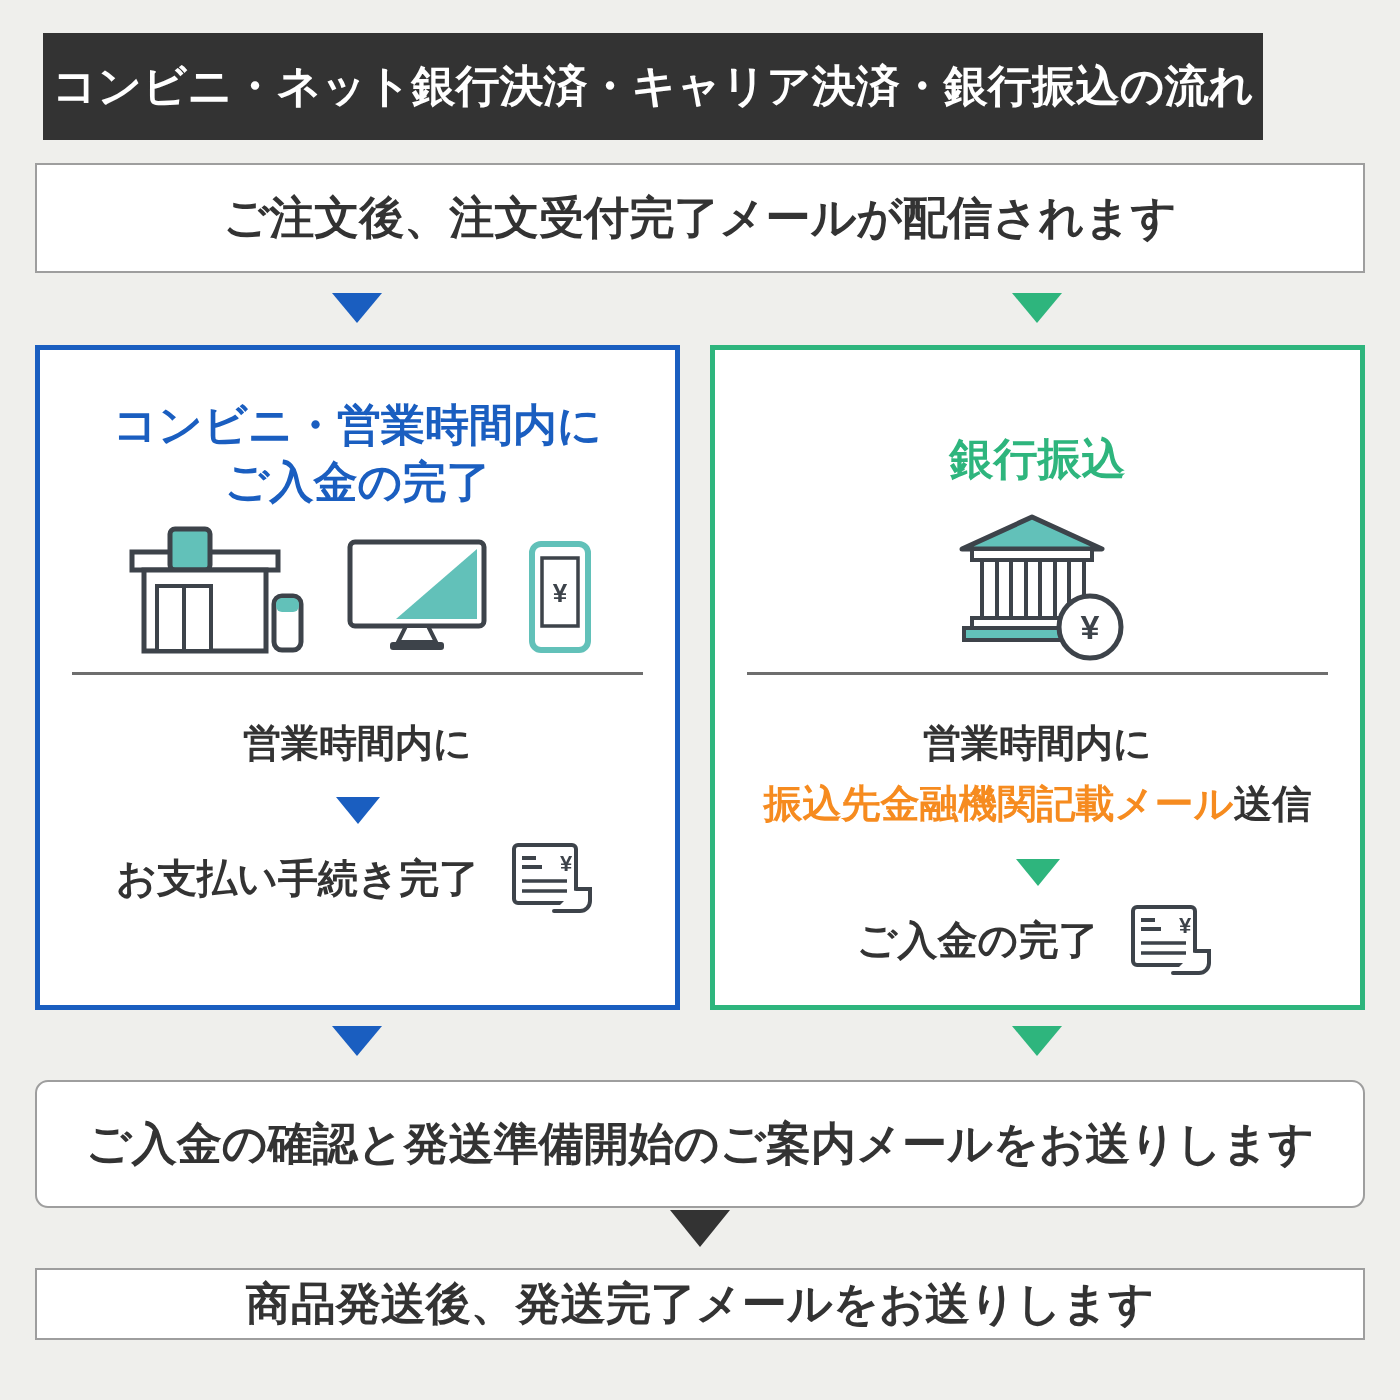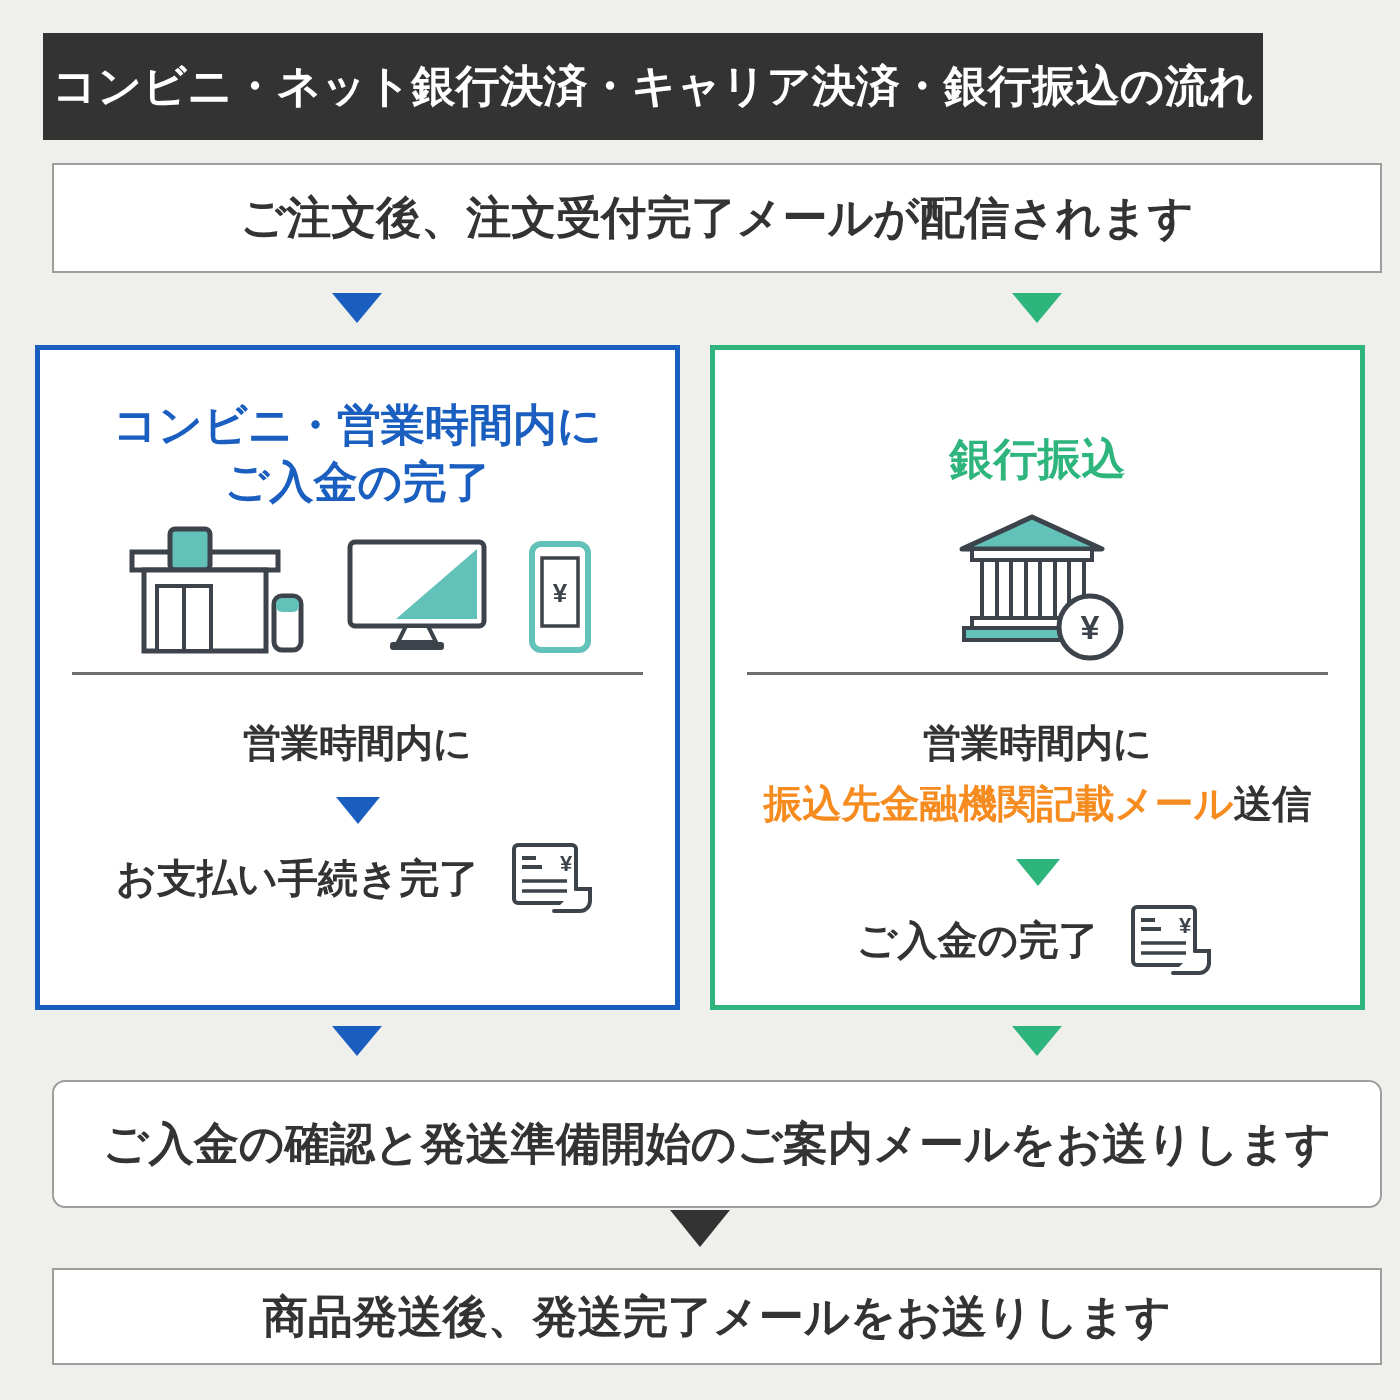--- a/index.html
+++ b/index.html
@@ -7,25 +7,25 @@
     --teal:#62c1b9; --bg:#efefec; --border_gray:#9e9e9e; --icon_stroke:#3d434a;
     --divider:#6e6e6e;
   }
   *{box-sizing:border-box;margin:0;padding:0;}
   body{background:var(--bg);font-family:"Liberation Sans",sans-serif;}
   .page{position:relative;width:1400px;height:1400px;background:var(--bg);overflow:hidden;}
 
   .title-bar{position:absolute;left:35px;top:33px;width:1220px;height:107px;background:var(--dark);
     color:#fff;font-weight:bold;font-size:44px;display:flex;align-items:center;justify-content:center;white-space:nowrap;margin-left:8px;}
 
-  .step-box{position:absolute;left:52px;width:1330px;background:#fff;border:2px solid var(--border_gray);
+  .step-box{position:absolute;left:35px;width:1330px;background:#fff;border:2px solid var(--border_gray);
     color:var(--dark);font-weight:bold;display:flex;align-items:center;justify-content:center;white-space:nowrap;font-size:45px;}
   .step1{top:163px;height:110px;}
   .step3{top:1080px;height:128px;border-radius:13px;}
-  .step4{top:1268px;height:97px;}
+  .step4{top:1268px;height:72px;}
 
   .tri{position:absolute;width:0;height:0;border-left:25px solid transparent;border-right:25px solid transparent;
     border-top:30px solid var(--dark);}
   .tri.blue{border-top-color:var(--blue);}
   .tri.green{border-top-color:var(--green);}
   .tri.big{border-left-width:30px;border-right-width:30px;border-top-width:37px;}
 
   .col{position:absolute;top:345px;height:665px;background:#fff;}
   .col.left{left:35px;width:645px;border:5px solid var(--blue);}
   .col.right{left:710px;width:655px;border:5px solid var(--green);}

